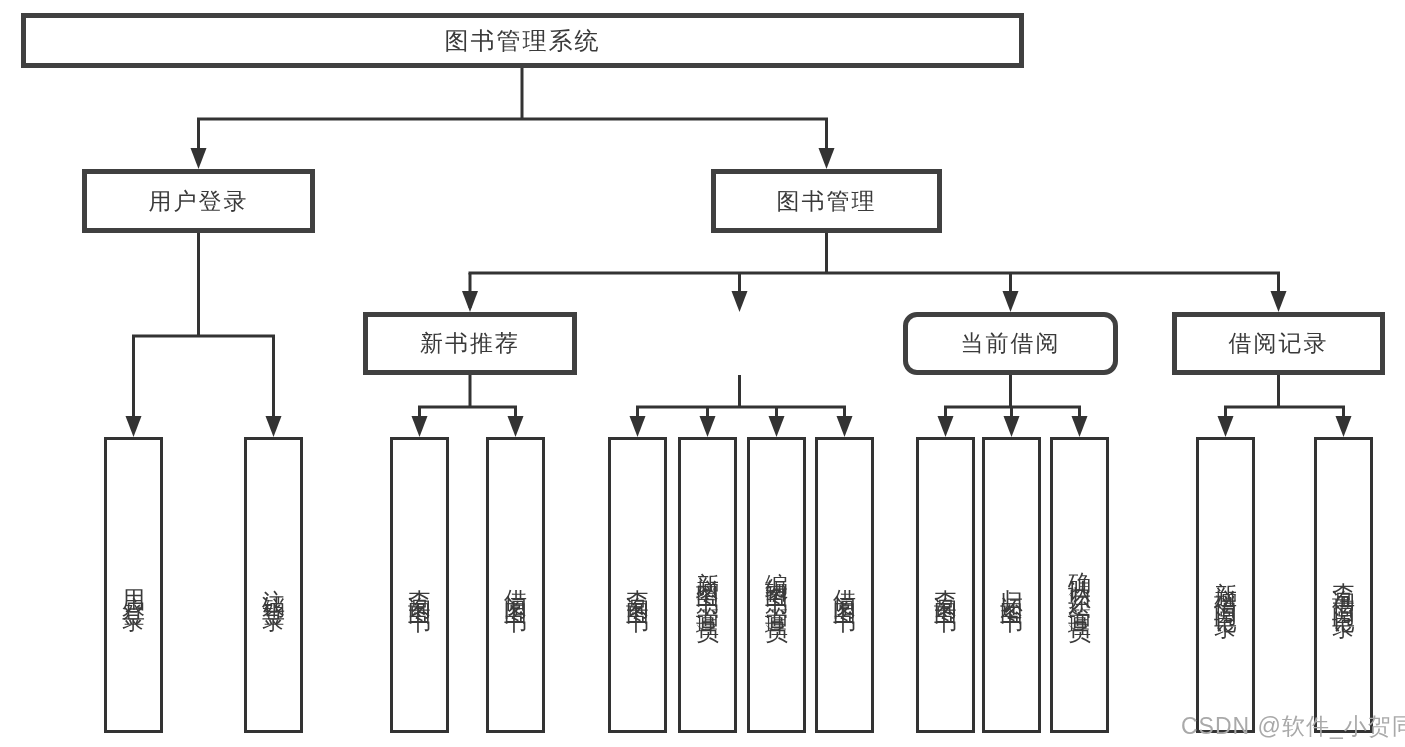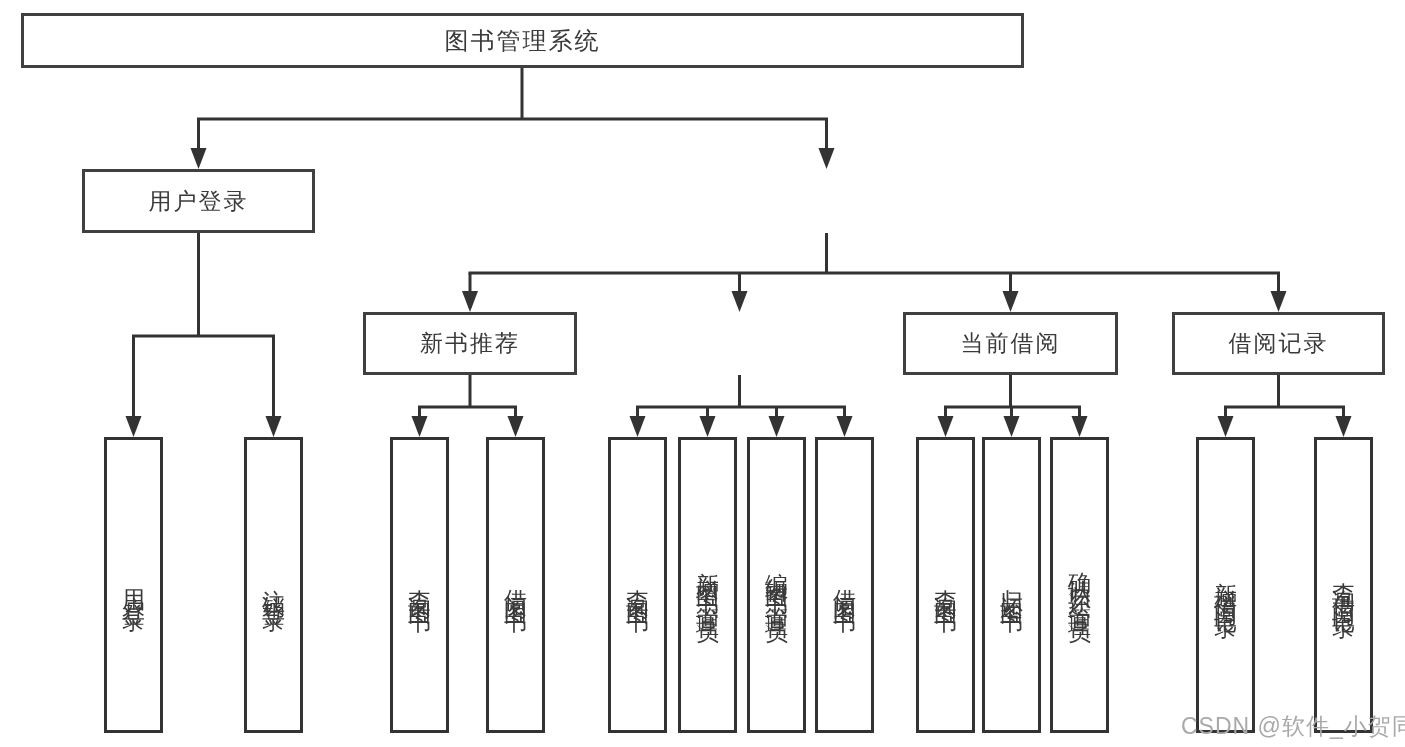--- a/index.html
+++ b/index.html
@@ -2,21 +2,21 @@
 <html><head>
 <meta charset="utf-8">
 <style>
   html,body{margin:0;padding:0;background:#fff;}
   #canvas{
     position:relative;width:1405px;height:747px;background:#fff;overflow:hidden;
     font-family:"Liberation Sans","DejaVu Sans",sans-serif;
   }
   #wires{position:absolute;left:0;top:0;width:1405px;height:747px;}
   .hbox{
-    position:absolute;box-sizing:border-box;border:3px solid #404040;background:#fff;
+    position:absolute;box-sizing:border-box;border:5px solid #404040;background:#fff;
     display:flex;align-items:center;justify-content:center;
     font-size:23px;color:#3a3a3a;letter-spacing:2px;white-space:nowrap;
   }
   .root{font-size:24px;}
   .vbox{
     position:absolute;box-sizing:border-box;border:3px solid #333;background:#fff;
     width:59px;height:296px;top:437px;
     writing-mode:vertical-rl;text-orientation:mixed;
     text-align:center;line-height:53px;
     font-size:23px;letter-spacing:7px;color:#3a3a3a;white-space:nowrap;
@@ -86,25 +86,28 @@
       <polygon points="1343.5,437 1335.5,416 1351.5,416" fill="#333333"></polygon>
     </svg>
 
   <div class="hbox root" style="left:21px;top:13px;width:1003px;height:55px;">
     <span>图书管理系统</span>
   </div>
 
   <div class="hbox" style="left:82px;top:169px;width:233px;height:64px;">
     <span>用户登录</span>
   </div>
+  <div class="hbox" style="left:711px;top:169px;width:231px;height:64px;">
+    <span>图书管理</span>
+  </div>
 
   <div class="hbox" style="left:363px;top:312px;width:214px;height:63px;text-align:right;">
     <span>新书推荐</span>
   </div>
-  <div class="hbox" style="left:903px;top:312px;width:215px;height:63px;">
+  <div class="hbox" style="left:903px;top:312px;width:215px;height:63px;border-radius:14px;">
     <span>当前借阅</span>
   </div>
   <div class="hbox" style="left:1172px;top:312px;width:213px;height:63px;">
     <span>借阅记录</span>
   </div>
 
   <div class="vbox" style="left:104px;">
     <span>用户登录</span>
   </div>
   <div class="vbox" style="left:244px;">

